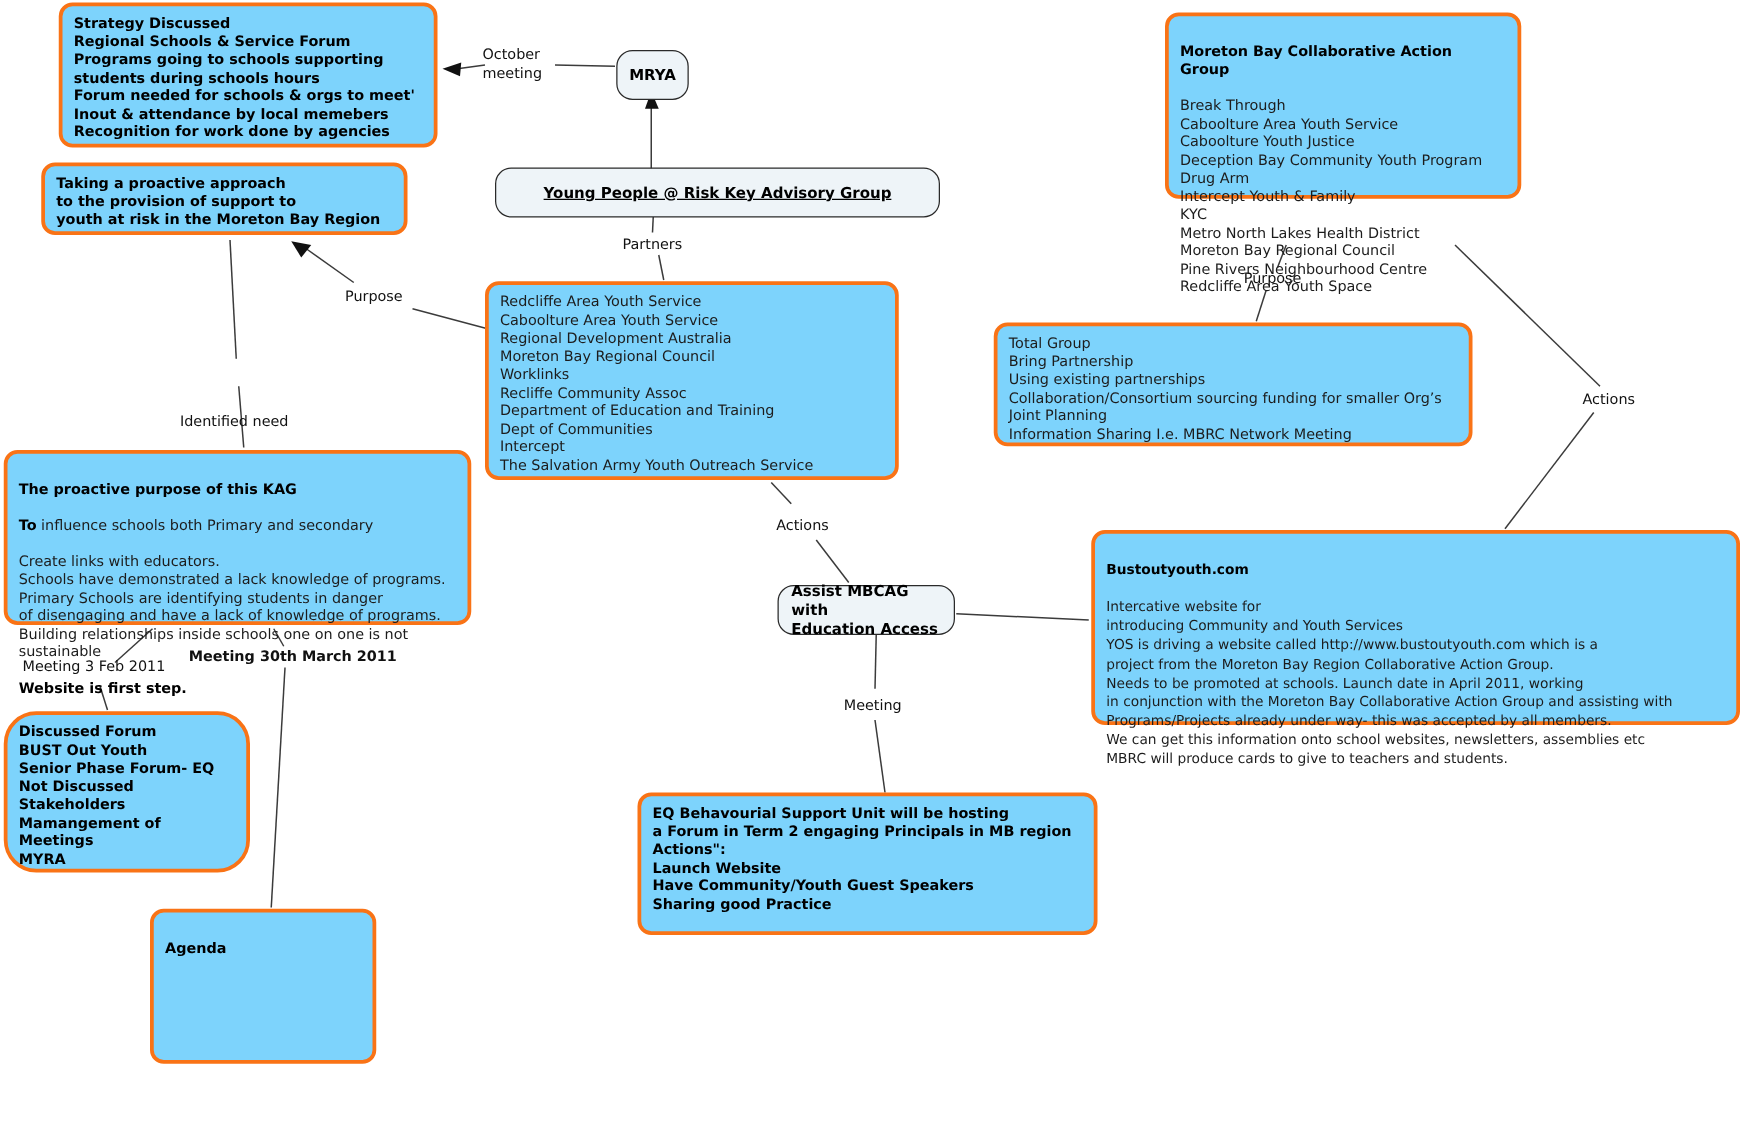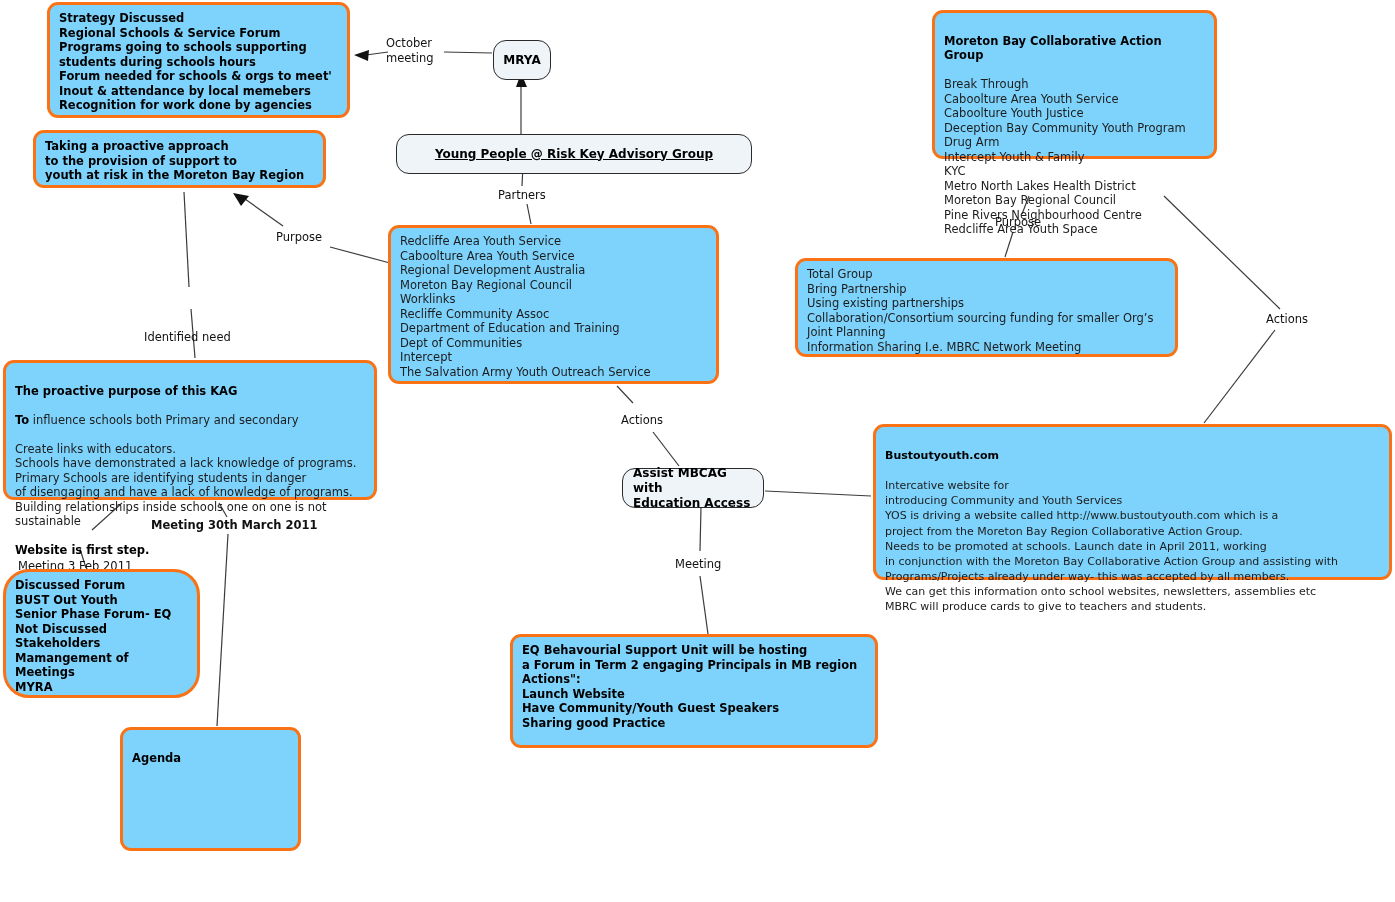--- a/index.html
+++ b/index.html
@@ -115,21 +115,21 @@
     <div><span class="b">To</span><span> influence schools both Primary and secondary</span></div>
     <div>Create links with educators.
 Schools have demonstrated a lack knowledge of programs.
 Primary Schools are identifying students in danger
 of disengaging and have a lack of knowledge of programs.
 Building relationships inside schools one on one is not
 sustainable</div>
     <div class="title">Website is first step.</div>
   </div>
 
-  <div class="lbl" style="left:18px;top:559px;">Meeting 3 Feb 2011</div>
+  <div class="lbl" style="left:18px;top:526px;">Meeting 3 Feb 2011</div>
 
   <div class="lbl" style="left:151px;top:518px;font-weight:bold;">Meeting 30th March 2011</div>
 
   <div class="box bold" style="left:3px;top:569px;width:197px;height:129px;border-radius:26px;">Discussed Forum
 BUST Out Youth
 Senior Phase Forum- EQ
 Not Discussed
 Stakeholders
 Mamangement of Meetings
 MYRA</div>

